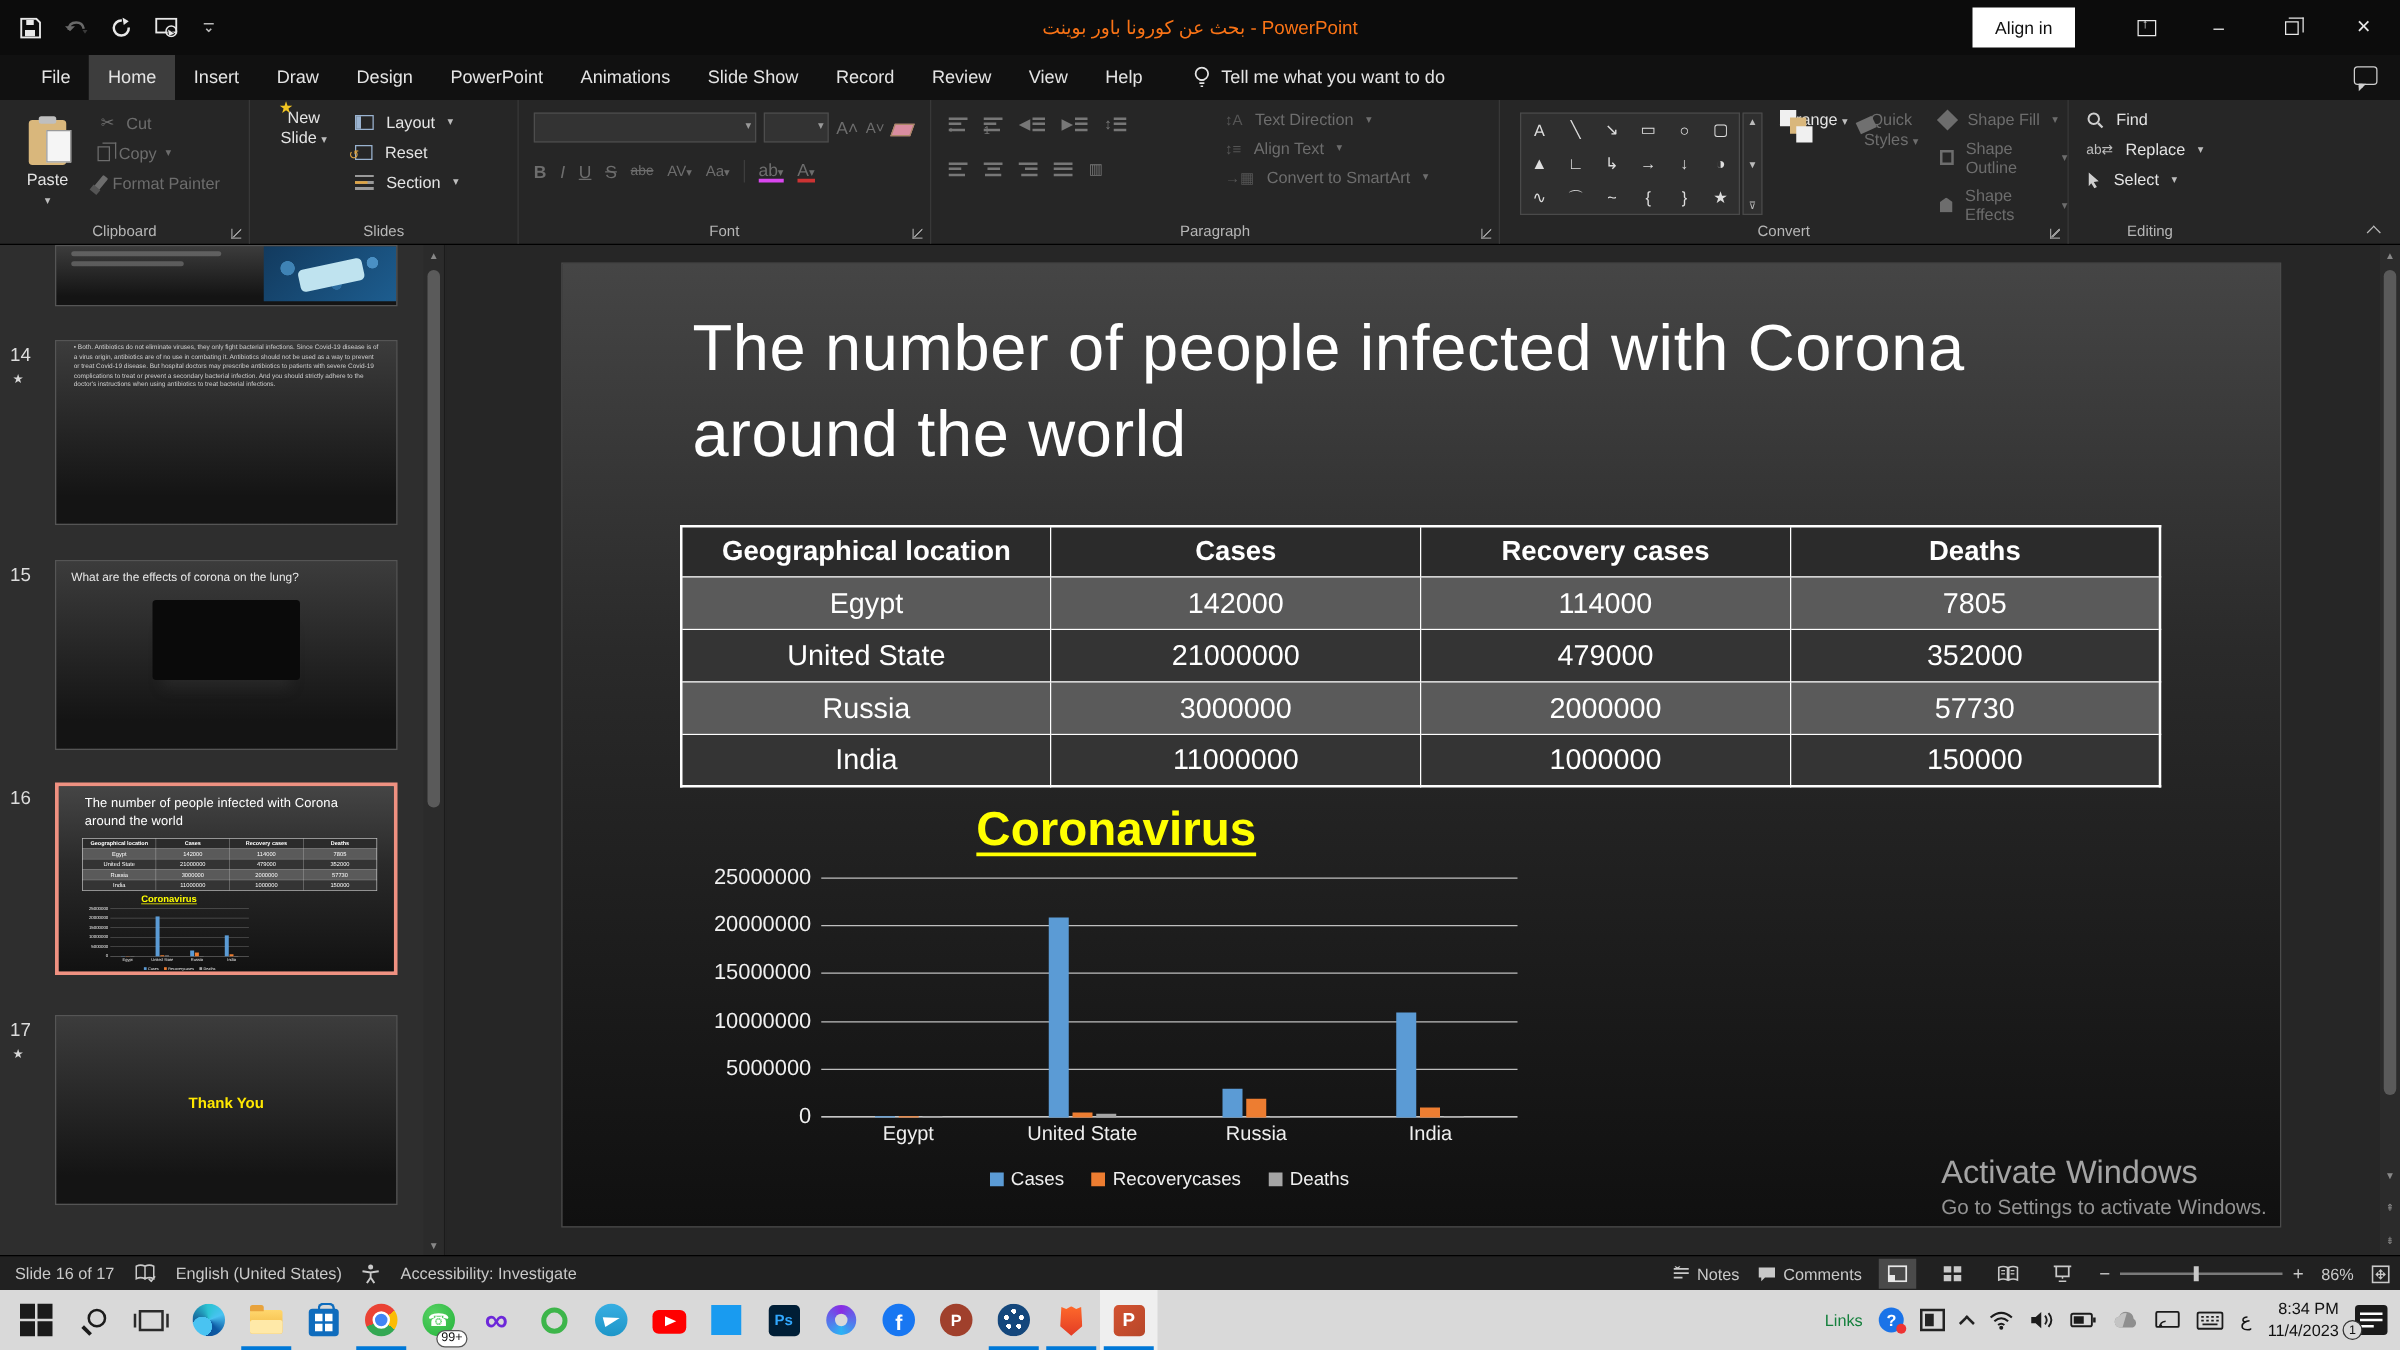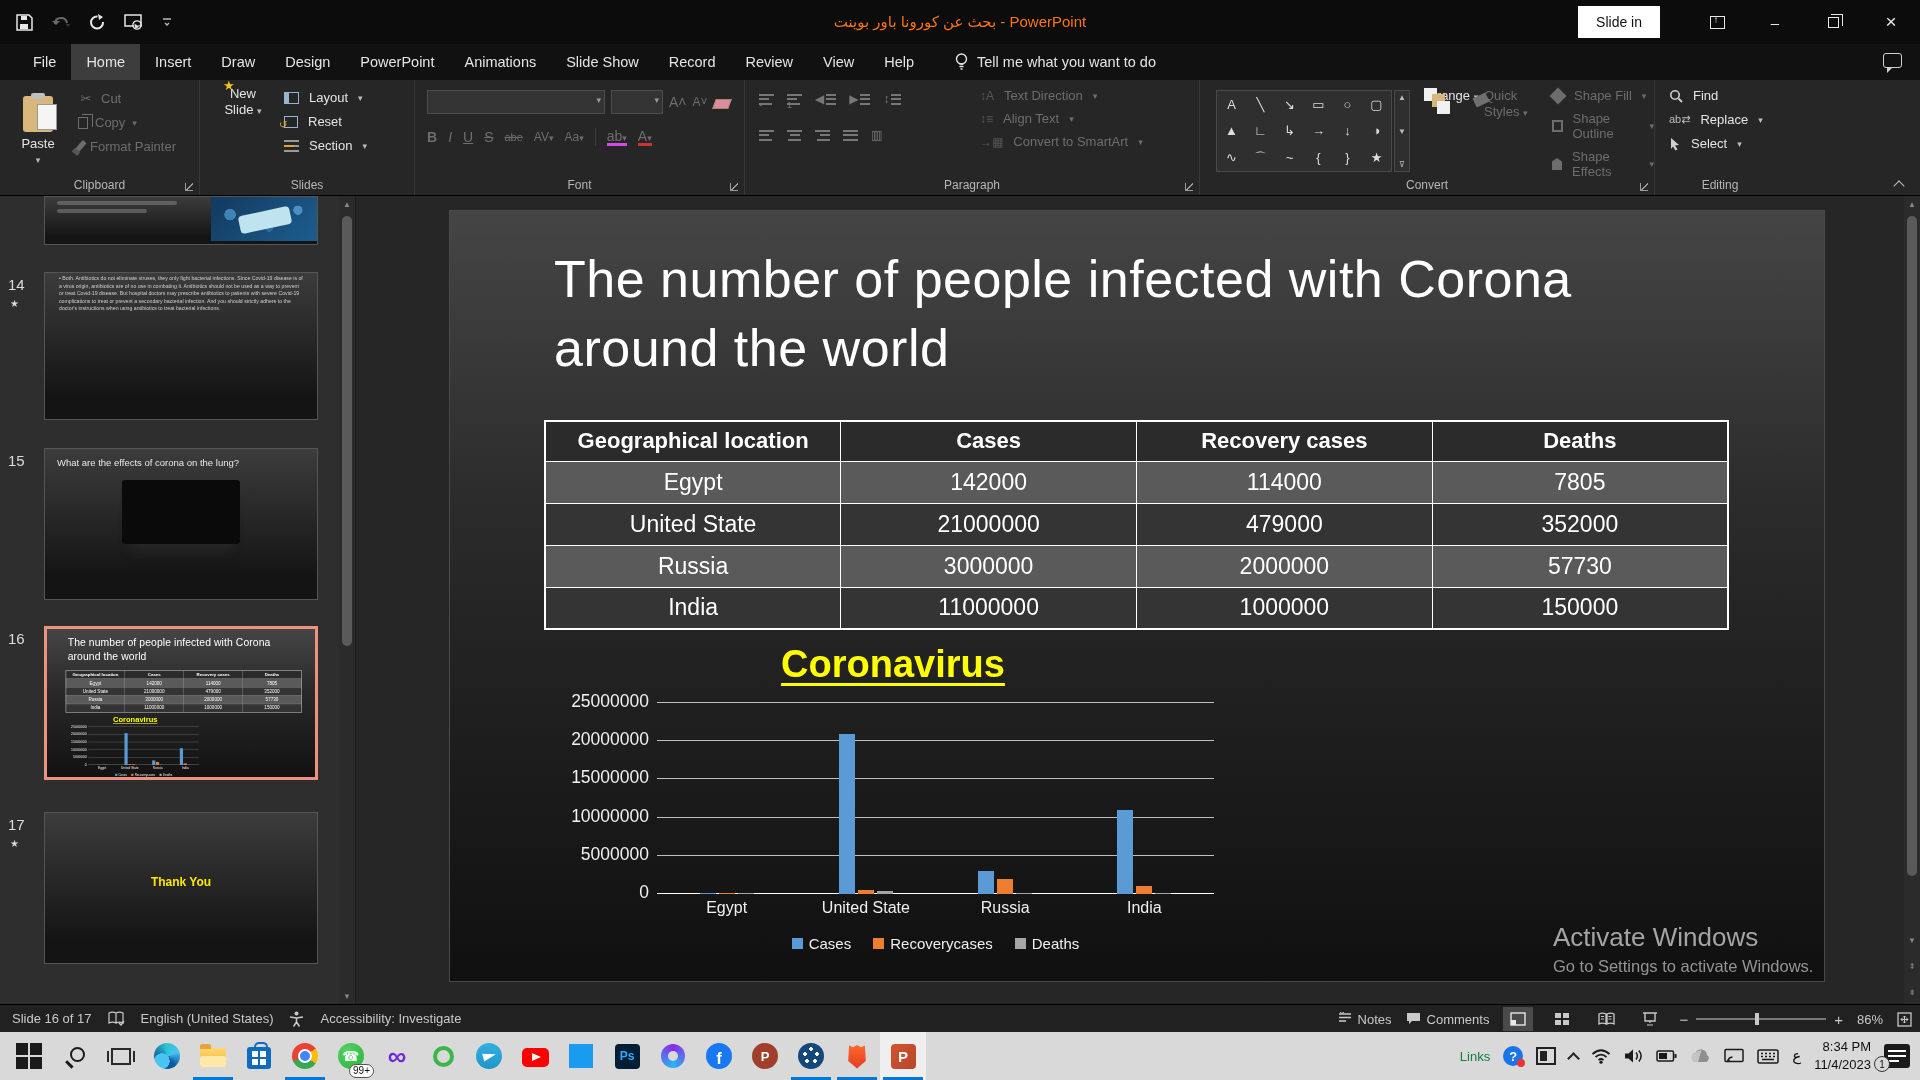--- a/index.html
+++ b/index.html
@@ -85,21 +85,21 @@
   .p-col{position:absolute;left:235px;top:8px;display:flex;flex-direction:column;gap:8px;font-size:13px}
   
   .g-draw{width:455px}
   .gallery{position:absolute;left:16px;top:10px;width:176px;height:82px;background:#2f2f2f;border:1px solid #4a4a4a;display:grid;grid-template-columns:repeat(6,1fr);grid-template-rows:repeat(3,1fr);align-items:center;justify-items:center;color:#dedede;font-size:13px}
   .gal-scroll{position:absolute;left:194px;top:10px;width:16px;height:82px;background:#2f2f2f;border:1px solid #4a4a4a;display:flex;flex-direction:column;align-items:center;justify-content:space-between;padding:2px 0;font-size:8px;color:#bbb}
   .arrange{position:absolute;left:222px;top:8px;width:58px;text-align:center;font-size:13px}
   .arr-ic{width:26px;height:26px;position:relative;margin:2px auto 4px}
   .arr-ic i{position:absolute;width:13px;height:13px;background:#f0f0f0}
   .arr-ic i:nth-child(2){left:8px;top:6px;background:#d9b77c}
   .arr-ic i:nth-child(3){left:13px;top:13px}
-  .qstyles{position:absolute;left:284px;top:8px;width:58px;font-size:13px;line-height:1.25}
+  .qstyles{position:absolute;left:284px;top:8px;width:58px;text-align:center;font-size:13px;line-height:1.25}
   .qs-ic{width:30px;height:26px;background:#8a8a8a;border-radius:6px;margin:0 auto 4px;position:relative}
   .qs-ic::after{content:"";position:absolute;right:-4px;bottom:-2px;width:14px;height:10px;background:#707070;transform:rotate(-25deg)}
   .d-col{position:absolute;left:352px;top:8px;display:flex;flex-direction:column;gap:8px;font-size:13px}
   .sf-ic{width:12px;height:12px;background:#6d6d6d;transform:rotate(45deg)}
   .so-ic{width:12px;height:12px;border:2px solid #6d6d6d}
   .se-ic{width:12px;height:12px;background:#6d6d6d;clip-path:polygon(50% 0,100% 30%,100% 100%,0 100%,0 30%)}
   
   .g-edit{width:130px;border-right:none}
   .e-col{position:absolute;left:14px;top:8px;display:flex;flex-direction:column;gap:9px;font-size:13px}
   .collapse{position:absolute;right:16px;bottom:6px;width:10px;height:10px}
@@ -155,21 +155,21 @@
   .leg-sq{width:11px;height:11px;display:inline-block}
   .watermark{position:absolute;left:1196px;top:726px;color:#b4b4b4;pointer-events:none}
   .watermark .w1{font-size:26px;font-weight:300;opacity:.9}
   .watermark .w2{font-size:16.5px;opacity:.8;margin-top:4px}
   #editor-sb{right:0}
 
   
   #statusbar{position:absolute;left:0;top:1004px;width:1920px;height:28px;background:#212121;border-top:1px solid #000;color:#c9c9c9;font-size:13px;display:flex;align-items:center}
   .sb-left{display:flex;align-items:center;gap:16px;padding-left:12px}
   .sb-right{position:absolute;right:8px;top:0;height:28px;display:flex;align-items:center;gap:14px}
-  .sb-item{display:flex;align-items:flex-start;gap:6px}
+  .sb-item{display:flex;align-items:center;gap:6px}
   .viewbtn{width:30px;height:24px;display:flex;align-items:center;justify-content:center}
   .viewbtn.active{background:#4a4a4a}
   .zoomslider{display:flex;align-items:center;gap:8px;color:#c9c9c9}
   .ztrack{width:130px;height:2px;background:#7a7a7a;position:relative}
   .zthumb{position:absolute;left:45%;top:-5px;width:4px;height:12px;background:#c9c9c9}
 
   
   #taskbar{position:absolute;left:0;top:1032px;width:1920px;height:48px;background:#d9d9d9;display:flex;align-items:stretch}
   .tb-apps{display:flex;padding-left:6px}
   .appcell{width:46px;display:flex;align-items:center;justify-content:center;position:relative}
@@ -250,21 +250,21 @@
         <rect x="1" y="1" width="16" height="11" fill="none" stroke="#e8e8e8" stroke-width="1.5"></rect>
         <path d="M10 9l6 4-5 2z" fill="#e8e8e8" stroke="#0c0c0c" stroke-width=".6"></path>
         <circle cx="13" cy="11" r="4.2" fill="none" stroke="#e8e8e8" stroke-width="1.2"></circle>
       </svg>
     <svg width="10" height="8" viewBox="0 0 10 8">
         <path d="M1 1h8M3 5l2 2 2-2" stroke="#b9b9b9" stroke-width="1.3" fill="none"></path>
       </svg>
   </div>
   <div id="tb-title">بحث عن كورونا باور بوينت - PowerPoint</div>
   <div class="tb-right">
-    <div class="signin">Slide in</div>
+    <div class="signin">Align in</div>
     <div class="winbtn">
         <span class="ribbondisp"></span>
       </div>
     <div class="winbtn">–</div>
     <div class="winbtn">
         <span class="restore-glyph"></span>
       </div>
     <div class="winbtn" style="font-size:19px">×</div>
   </div>
 </div>

